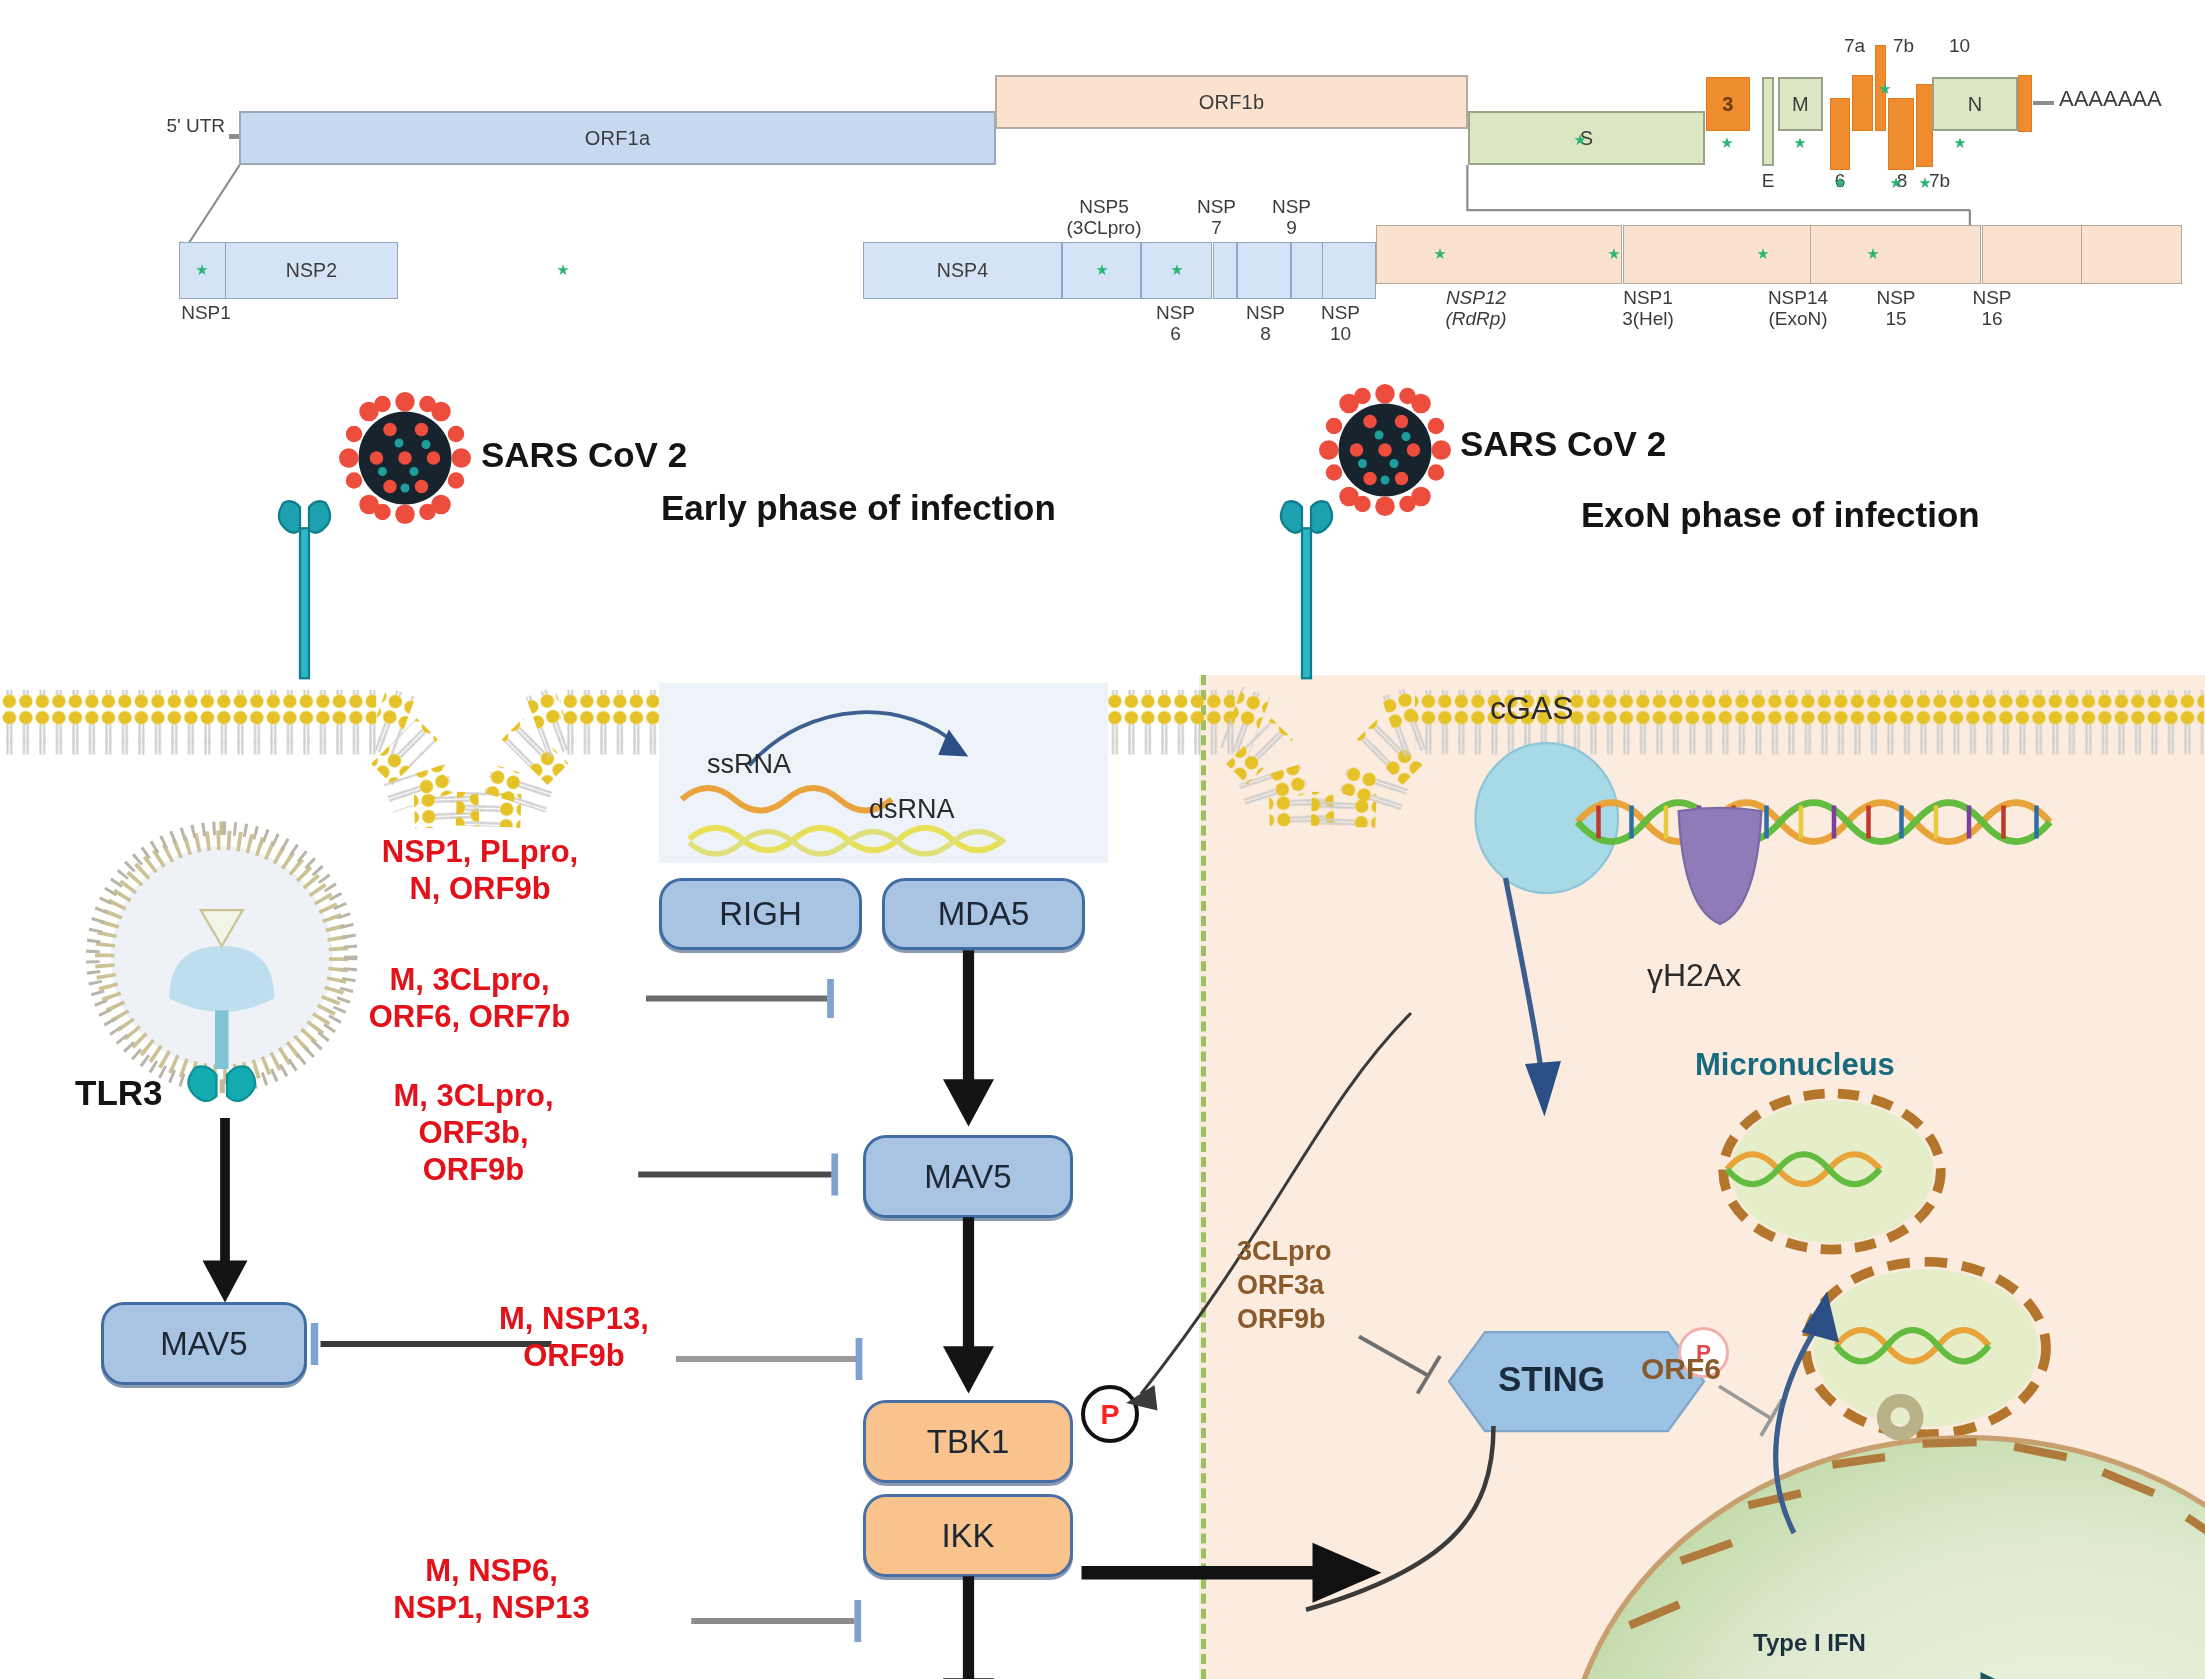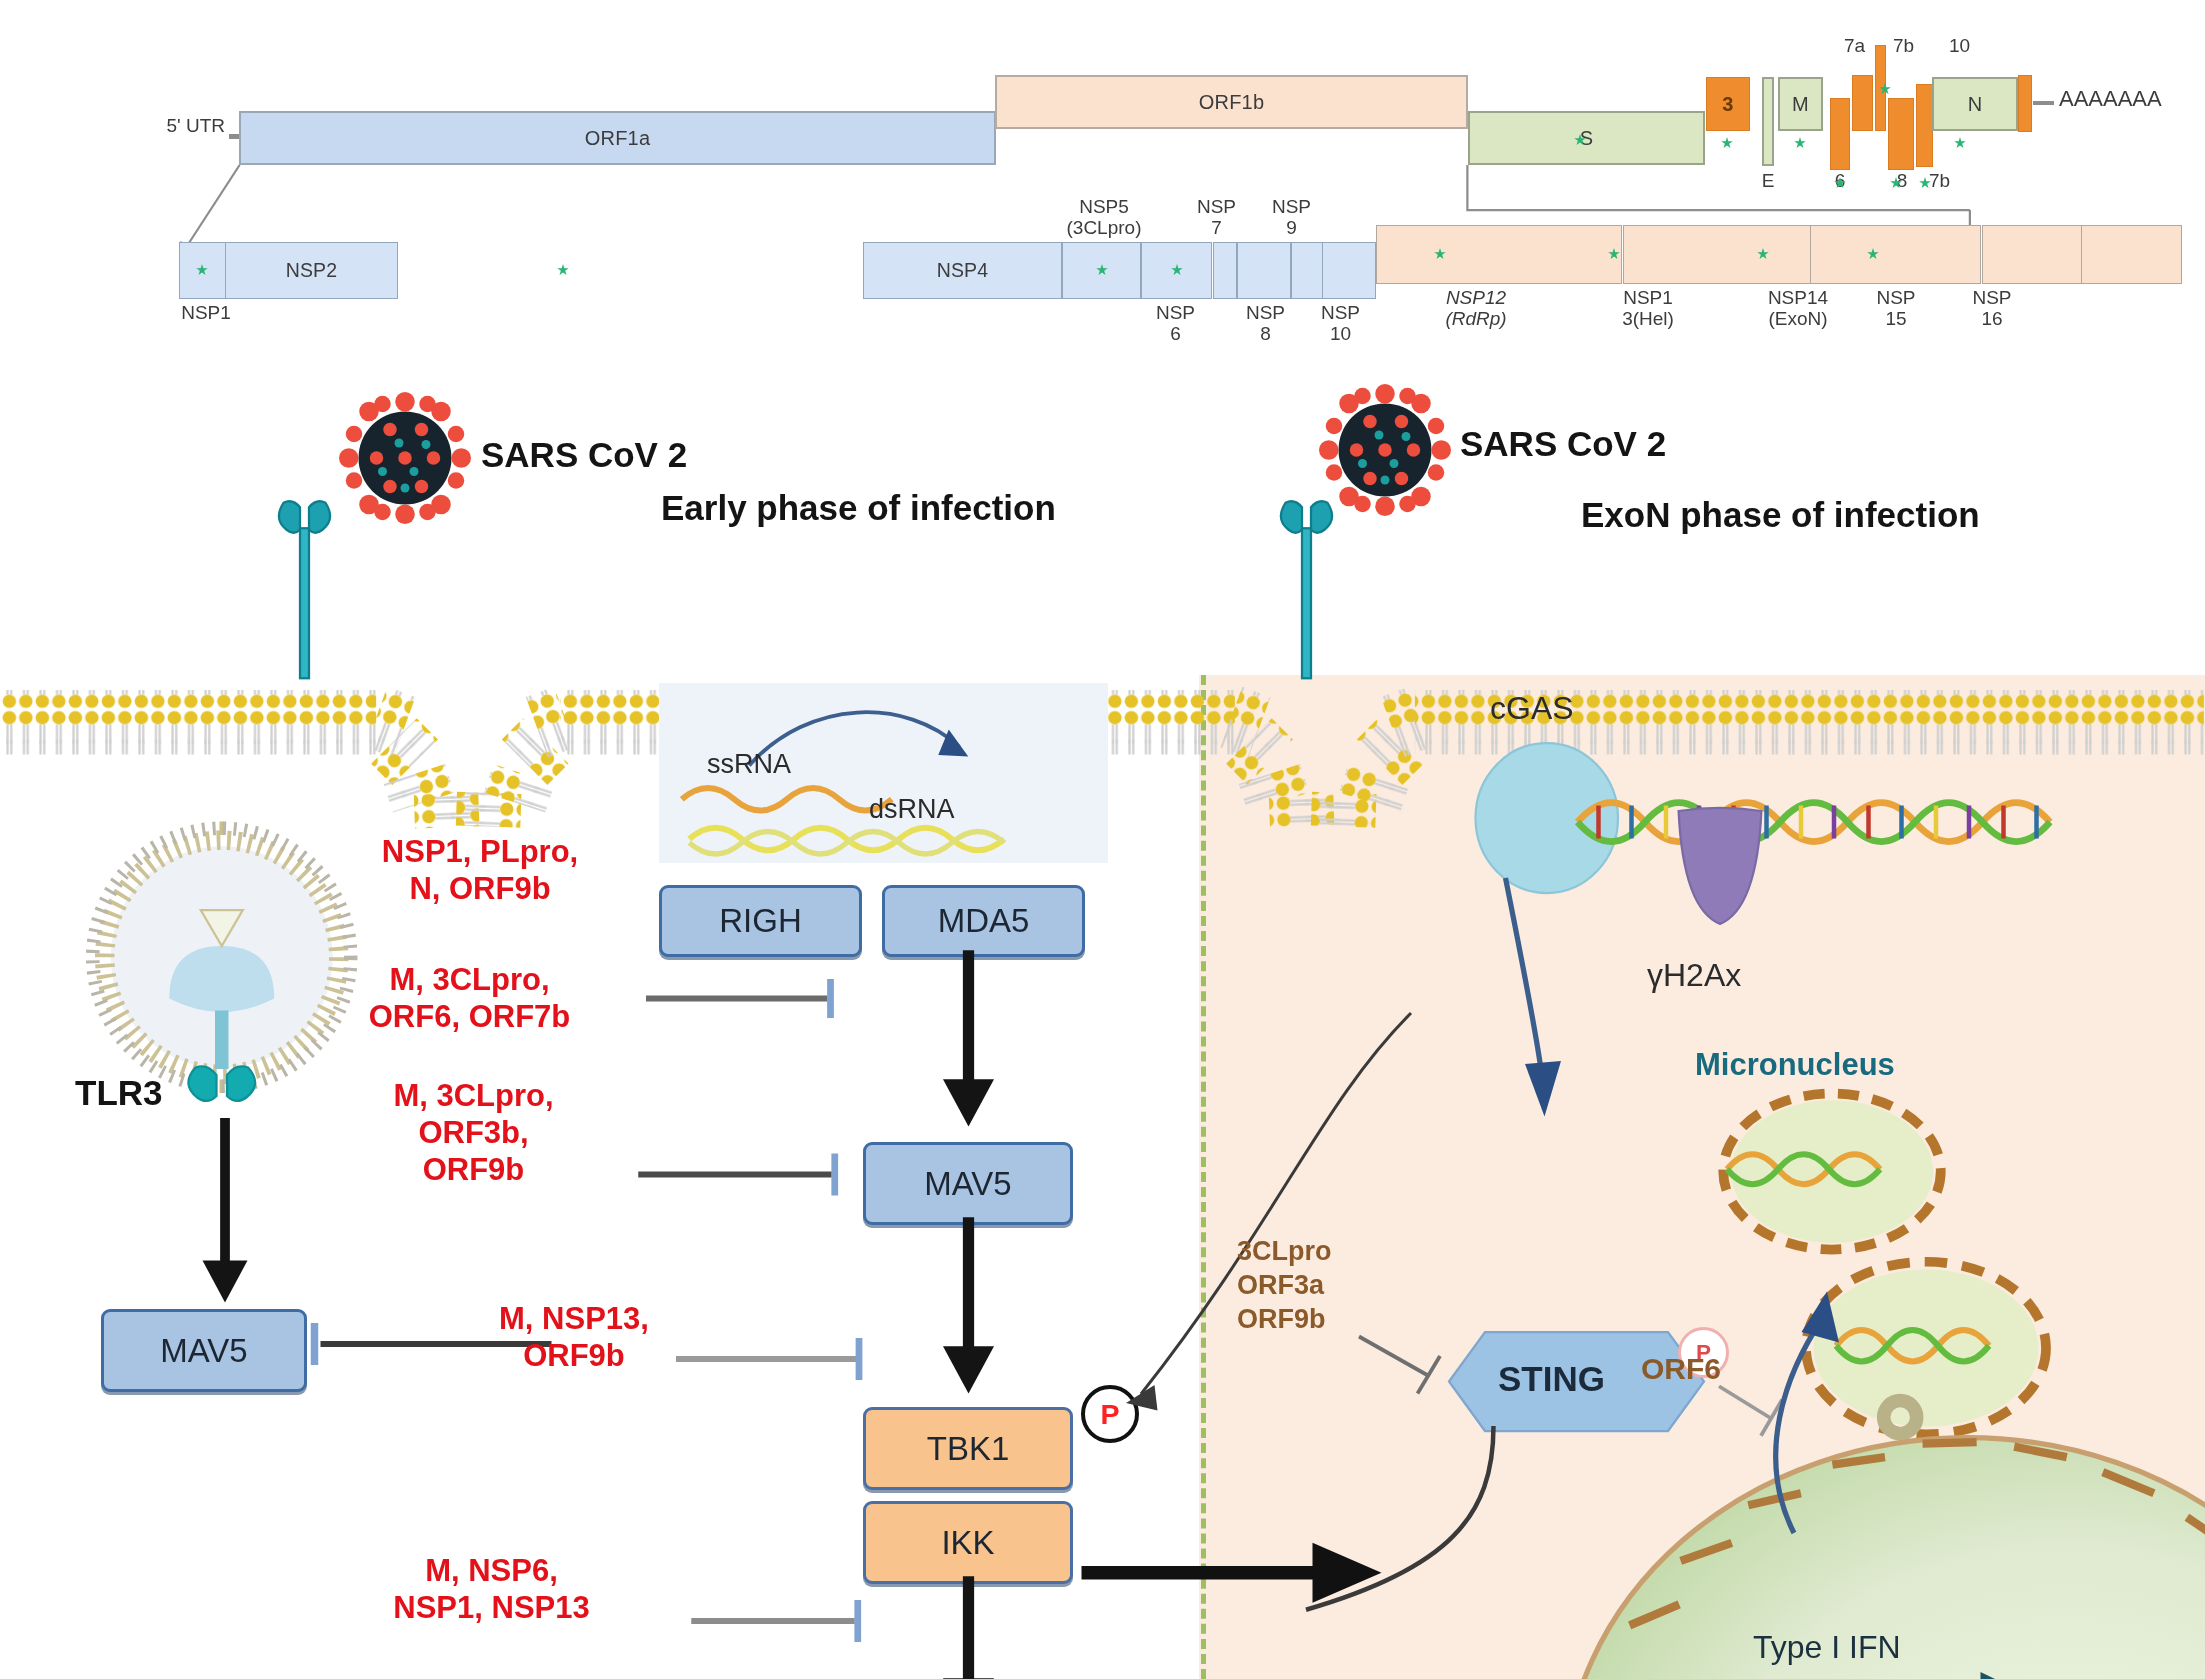--- a/index.html
+++ b/index.html
@@ -17,23 +17,23 @@
   .seg2{background:#fbe2cf;border:1.5px solid #b0a79e;}
   .star{position:absolute;width:12px;height:12px;background:#29b573;
         clip-path:polygon(50% 0,61% 35%,98% 35%,68% 57%,79% 91%,50% 70%,21% 91%,32% 57%,2% 35%,39% 35%);}
   .glabel{position:absolute;font-size:19px;color:#3c3c3c;text-align:center;line-height:1.08;white-space:pre;}
   .gline{position:absolute;background:#8d8d8d;}
   
   #pathway{position:absolute;left:0;top:360px;width:2205px;height:1319px;}
   .cytoL{position:absolute;background:#ffffff;}
   .cytoR{position:absolute;background:#fcece0;}
   .vdash{position:absolute;border-left:5.3px dashed #9cbf5f;}
-  .node{position:absolute;box-sizing:border-box;border-radius:9px;display:flex;
+  .node{position:absolute;box-sizing:border-box;border-radius:23px;display:flex;
         align-items:center;justify-content:center;font-size:33px;color:#1d2733;
-        box-shadow:0 3px 0 rgba(40,70,110,.55);margin-top:7px;}
+        box-shadow:0 3px 0 rgba(40,70,110,.55);}
   .nblue{background:#a8c4e2;border:3px solid #3e6ca3;}
   .norange{background:#f9c38d;border:3px solid #4a6fa5;}
   .redlbl{position:absolute;color:#e2111a;font-weight:bold;font-size:31px;
           line-height:1.2;text-align:center;white-space:pre;}
   .brownlbl{position:absolute;color:#8a5a2b;font-weight:bold;font-size:27px;
             line-height:1.25;white-space:pre;}
   .ttl{position:absolute;font-weight:bold;font-size:35px;color:#141414;white-space:nowrap;}
   .plain{position:absolute;font-size:30px;color:#2b2b2b;white-space:nowrap;}
   .teal{position:absolute;font-weight:bold;font-size:31px;color:#186a7e;white-space:nowrap;}
   .pcircle{position:absolute;border-radius:50%;background:#fff;border:4.5px solid #111;
@@ -581,20 +581,20 @@
   <svg style="left:1719px;top:1017px;width:120px;height:68px;" viewBox="0 0 160 90" width="120" height="68">
     <line x1="0" y1="12" x2="68" y2="54" stroke="#9a9a9a" stroke-width="5"></line>
     <line x1="56" y1="78" x2="84" y2="30" stroke="#9a9a9a" stroke-width="5"></line>
   </svg>
 
   <svg style="left:1749px;top:894px;width:150px;height:285px;" viewBox="0 0 200 380" width="150" height="285">
     <path d="M60,372 C8,270 48,160 98,86" stroke="#3b5e8c" stroke-width="7" fill="none"></path>
     <path d="M70,104 L104,50 L120,118 Z" fill="#2b4f85"></path>
   </svg>
 
-  <div class="plain" style="left:1753px;top:1269px;font-weight:normal;font-size:32px;color:#1b3140;">Type I IFN</div>
+  <div class="plain" style="left:1753px;top:1269px;font-weight:bold;font-size:24px;color:#1b3140;">Type I IFN</div>
   <svg style="left:1682px;top:1306px;width:360px;height:135px;" viewBox="0 0 480 180" width="360" height="135">
     <path d="M18,152 L18,34 L410,34" stroke="#2a6470" stroke-width="7" fill="none" stroke-dasharray="14 10"></path>
     <path d="M398,8 L452,34 L398,60 Z" fill="#1c5462"></path>
   </svg>
 
 </div>
 
 
 </body></html>

